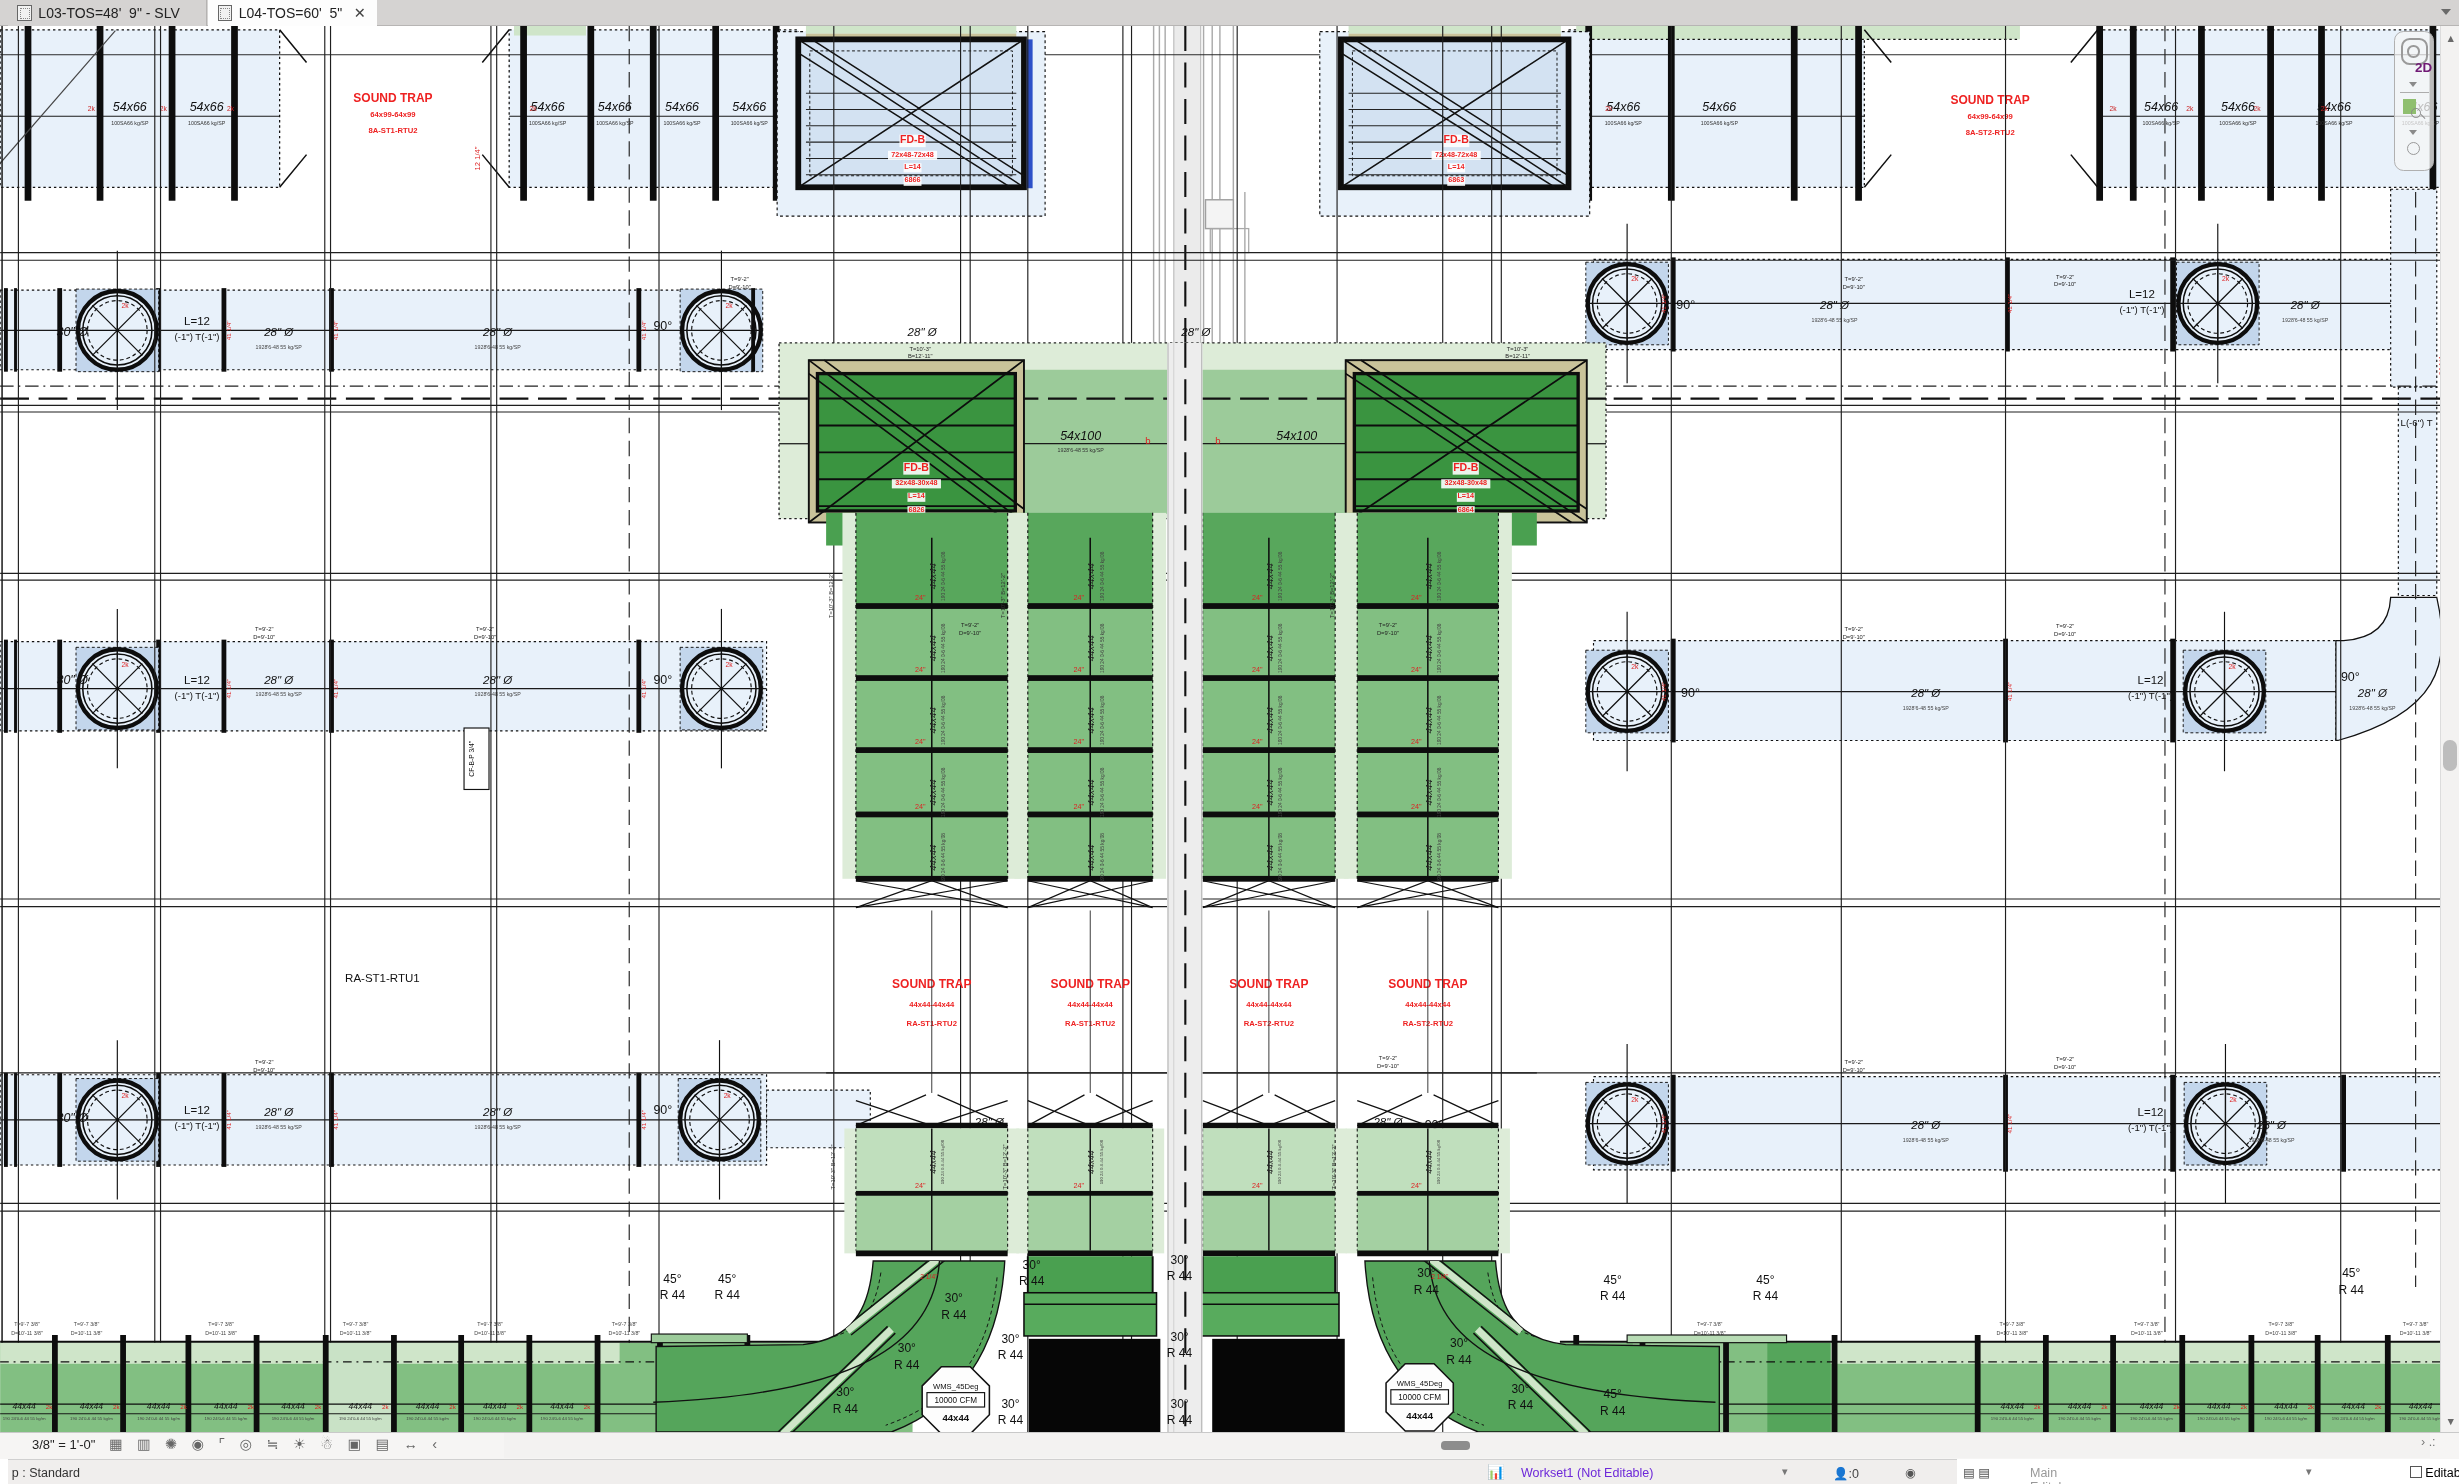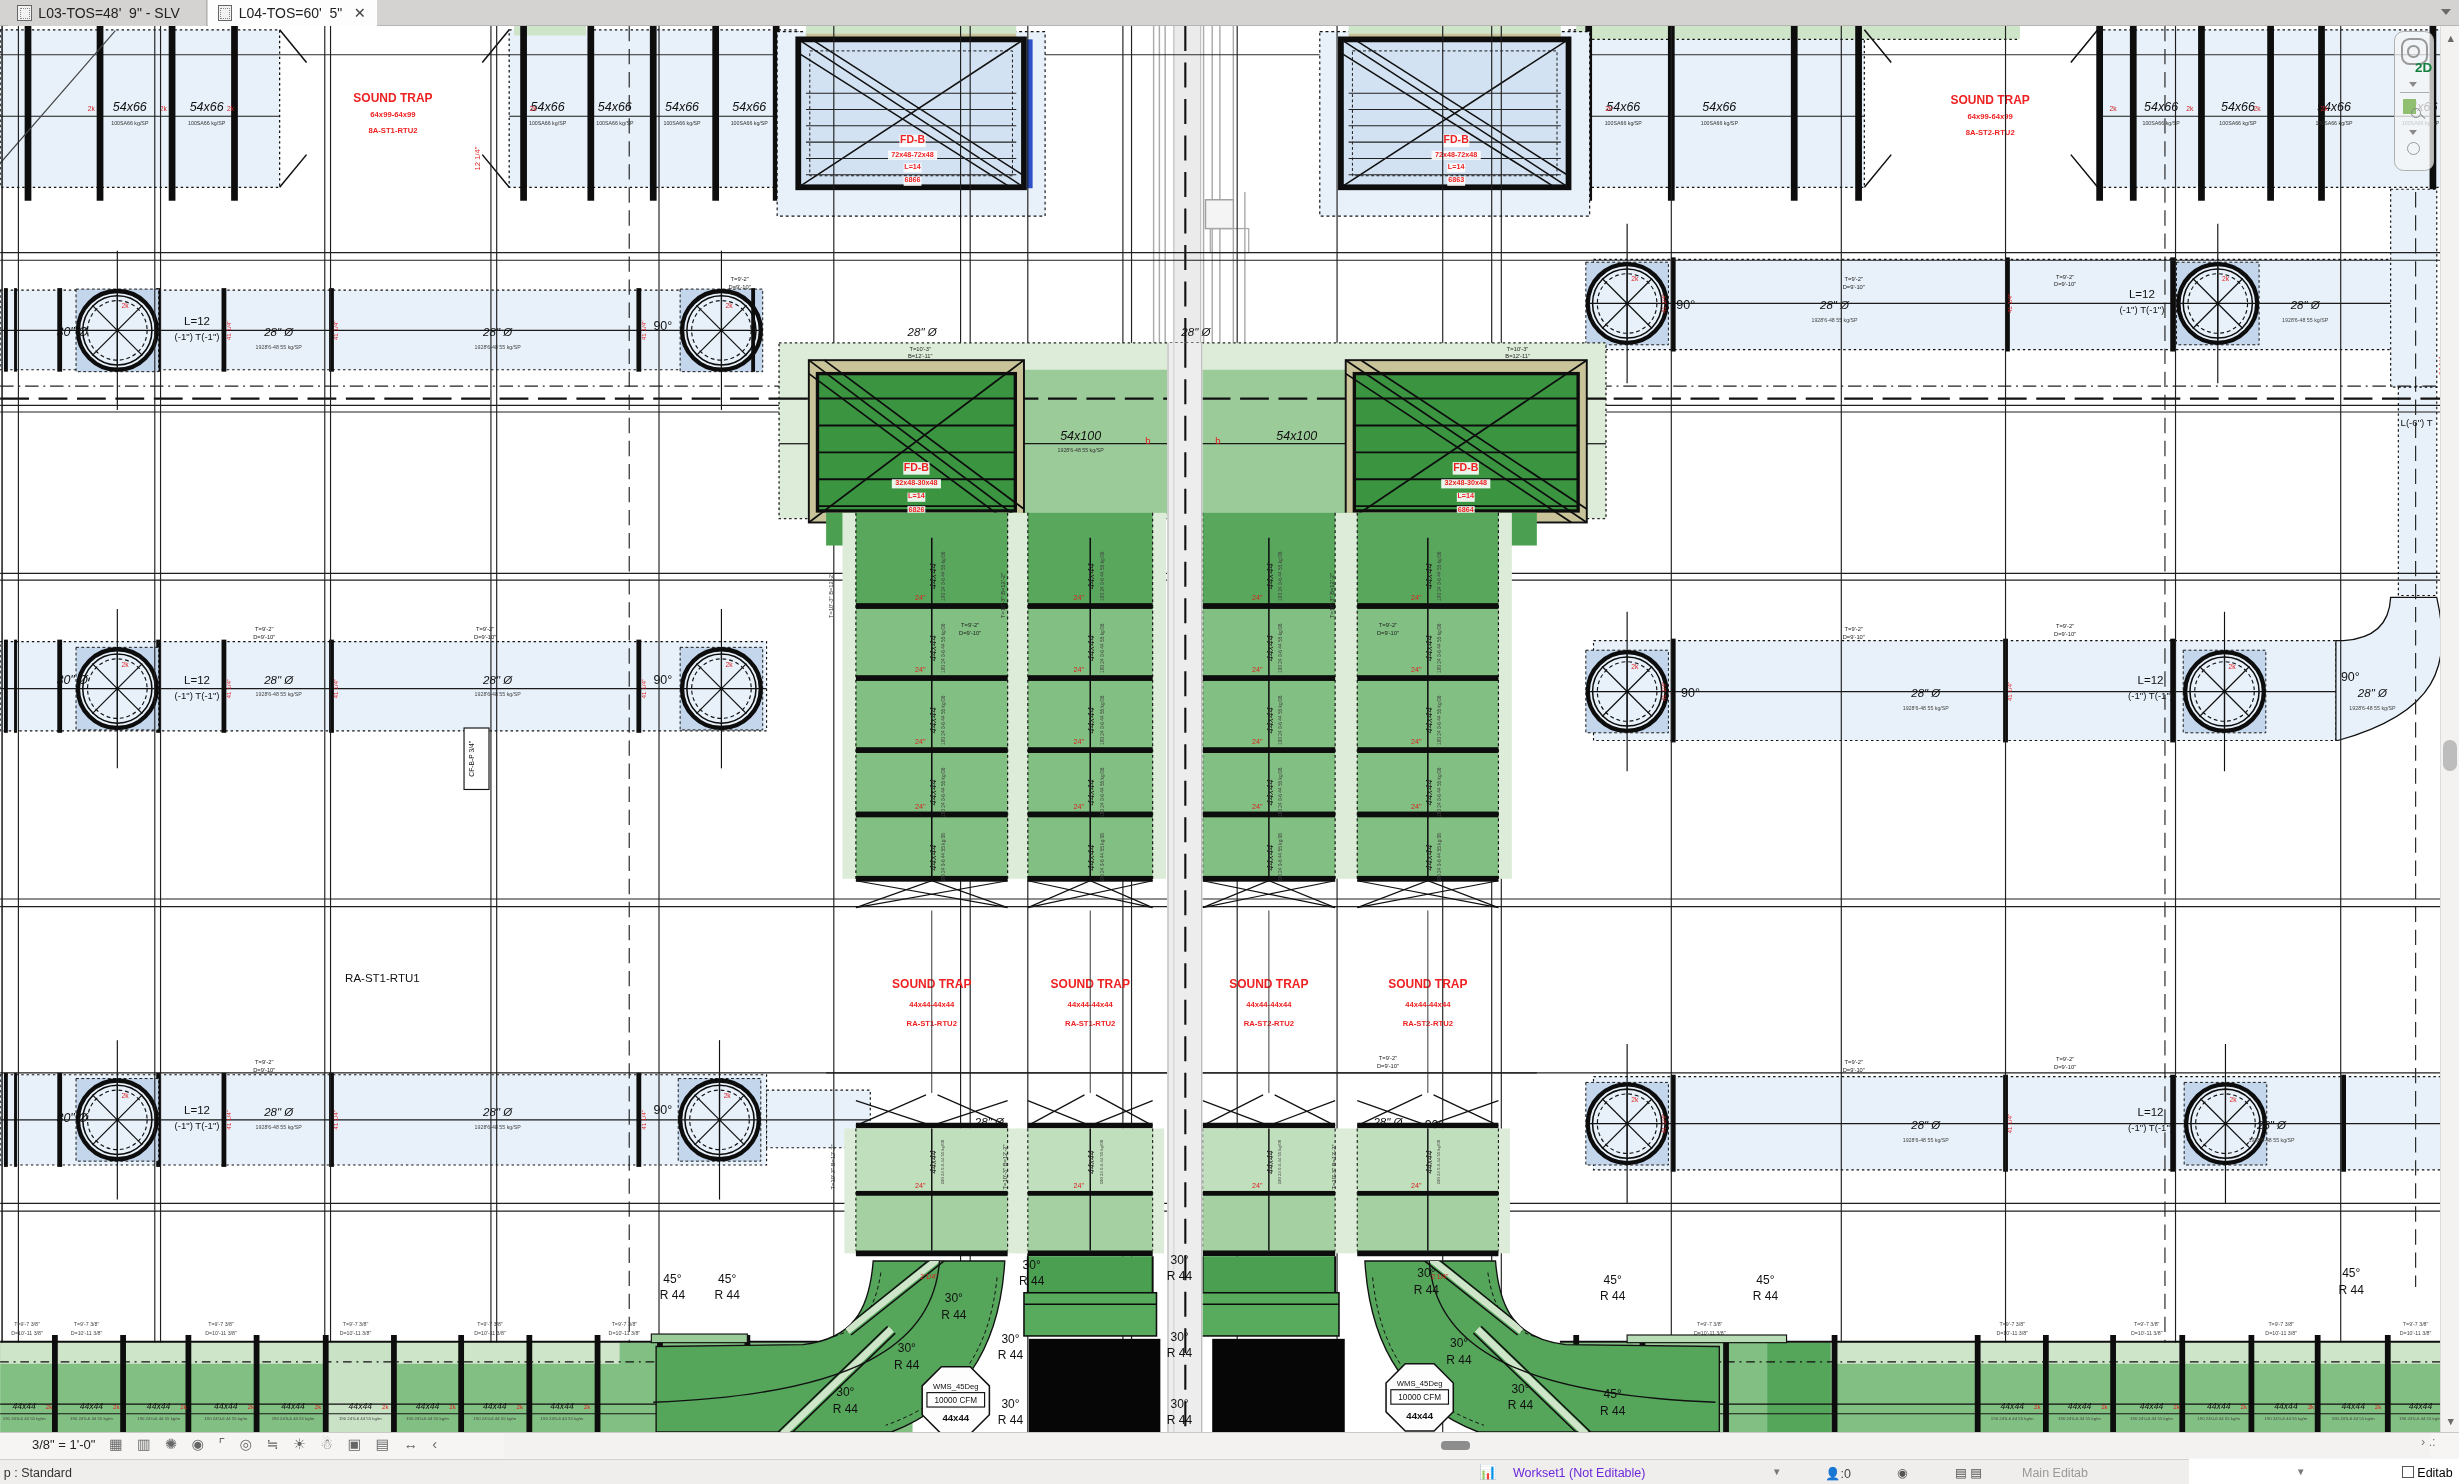--- a/index.html
+++ b/index.html
@@ -1,20 +1,20 @@
 <!DOCTYPE html>
 <html><head><meta charset="utf-8"><style>
 *{margin:0;padding:0;box-sizing:border-box}
 body{width:2459px;height:1484px;font-family:"Liberation Sans",sans-serif;position:relative;background:#fff;overflow:hidden}
 .tabbar{position:absolute;left:0;top:0;width:2459px;height:26px;background:#d5d3d2;border-bottom:1px solid #b7b5b4}
 .tab{position:absolute;top:0;height:26px;display:flex;align-items:center;font-size:14px;color:#222}
 .ticon{width:14.4px;height:16.3px;border:1.3px solid #666;background:#f2f2f2;margin-right:6.7px;position:relative}
 .ticon:before{content:'';position:absolute;left:1.9px;top:1.9px;width:7.7px;height:9.6px;border:1px dotted #888}
 .vcb{position:absolute;left:0;top:1432px;width:2459px;height:27px;background:#f6f5f4;border-top:1px solid #c9c9c9}
-.statusbar{position:absolute;left:0;top:1459px;width:2189px;height:25px;background:#f0eeed;border-top:1px solid #d0d0d0;font-size:12.5px;color:#333}
+.statusbar{position:absolute;left:8px;top:1459px;width:1949px;height:25px;background:#f0eeed;border-top:1px solid #d0d0d0;font-size:12.5px;color:#333}
 .vsb{position:absolute;right:0;top:26px;width:19px;height:1406px;background:#f3f2f1;border-left:1px solid #dcdcdc}
 .hsb{position:absolute;left:504px;top:1433px;width:1926px;height:25px;background:#f3f2f1}
 </style></head>
 <body>
 <svg style="position:absolute;left:0;top:0;font-family:'Liberation Sans',sans-serif" width="2459" height="1432" viewBox="0 0 2560 1491">
 <rect x="0" y="27" width="2560" height="1464" fill="#ffffff"></rect>
 <rect x="1222" y="27" width="28" height="1464" fill="#ebebeb"></rect>
 <line x1="1222" y1="27" x2="1222" y2="1491" stroke="#bdbdbd" stroke-width="1.2"></line>
 <line x1="1250" y1="27" x2="1250" y2="1491" stroke="#bdbdbd" stroke-width="1.2"></line>
 <line x1="1201" y1="27" x2="1201" y2="360" stroke="#ababab" stroke-width="1.5"></line>
@@ -872,21 +872,21 @@
     <div class="ticon"></div>
       <b style="font-weight:500">L04-TOS=60'&nbsp; 5"</b>
       <span style="font-weight:normal;margin-left:11.5px;color:#444;font-size:14.4px">✕</span>
     </div>
   <div style="position:absolute;right:7.7px;top:8.6px;width:0;height:0;border-left:5.8px solid transparent;border-right:5.8px solid transparent;border-top:6.7px solid #6a6a6a"></div>
 </div>
 
 <div style="position:absolute;left:2394px;top:31px;width:40px;height:140px;background:rgba(245,245,245,0.75);border:1.4px solid #b0b0b0;border-radius:9.6px"></div>
 <div style="position:absolute;left:2401px;top:38px;width:27px;height:27px;border:2.4px solid #9a9a9a;border-radius:8.6px"></div>
 <div style="position:absolute;left:2407px;top:45px;width:12.5px;height:12.5px;border:2.4px solid #9a9a9a;border-radius:50%"></div>
-<div style="position:absolute;left:2415px;top:60px;color:#15803d;font-weight:bold;font-size:13.4px">2D</div>
+<div style="position:absolute;left:2415px;top:60px;color:#701a75;font-weight:bold;font-size:13.4px">2D</div>
 <div style="position:absolute;left:2409px;top:82px;width:0;height:0;border-left:4.8px solid transparent;border-right:4.8px solid transparent;border-top:5.8px solid #8a8a8a"></div>
 <div style="position:absolute;left:2400px;top:92px;width:29px;border-top:1.4px solid #adadad"></div>
 <div style="position:absolute;left:2403px;top:99px;width:13.4px;height:15.4px;background:#8fbf6f"></div>
 <div style="position:absolute;left:2411px;top:108px;width:9.6px;height:9.6px;border:1.9px solid #8a8a8a;border-radius:50%"></div>
 <div style="position:absolute;left:2420px;top:116px;width:5.8px;border-top:1.9px solid #8a8a8a;transform:rotate(45deg)"></div>
 <div style="position:absolute;left:2409px;top:130px;width:0;height:0;border-left:4.8px solid transparent;border-right:4.8px solid transparent;border-top:5.8px solid #8a8a8a"></div>
 <div style="position:absolute;left:2407px;top:142px;width:13.4px;height:13.4px;border:1.9px solid #9a9a9a;border-radius:50%"></div>
 
 <div class="vsb"></div>
 <div style="position:absolute;right:2.9px;top:32px;color:#6a6a6a;font-size:10.6px">▲</div>

